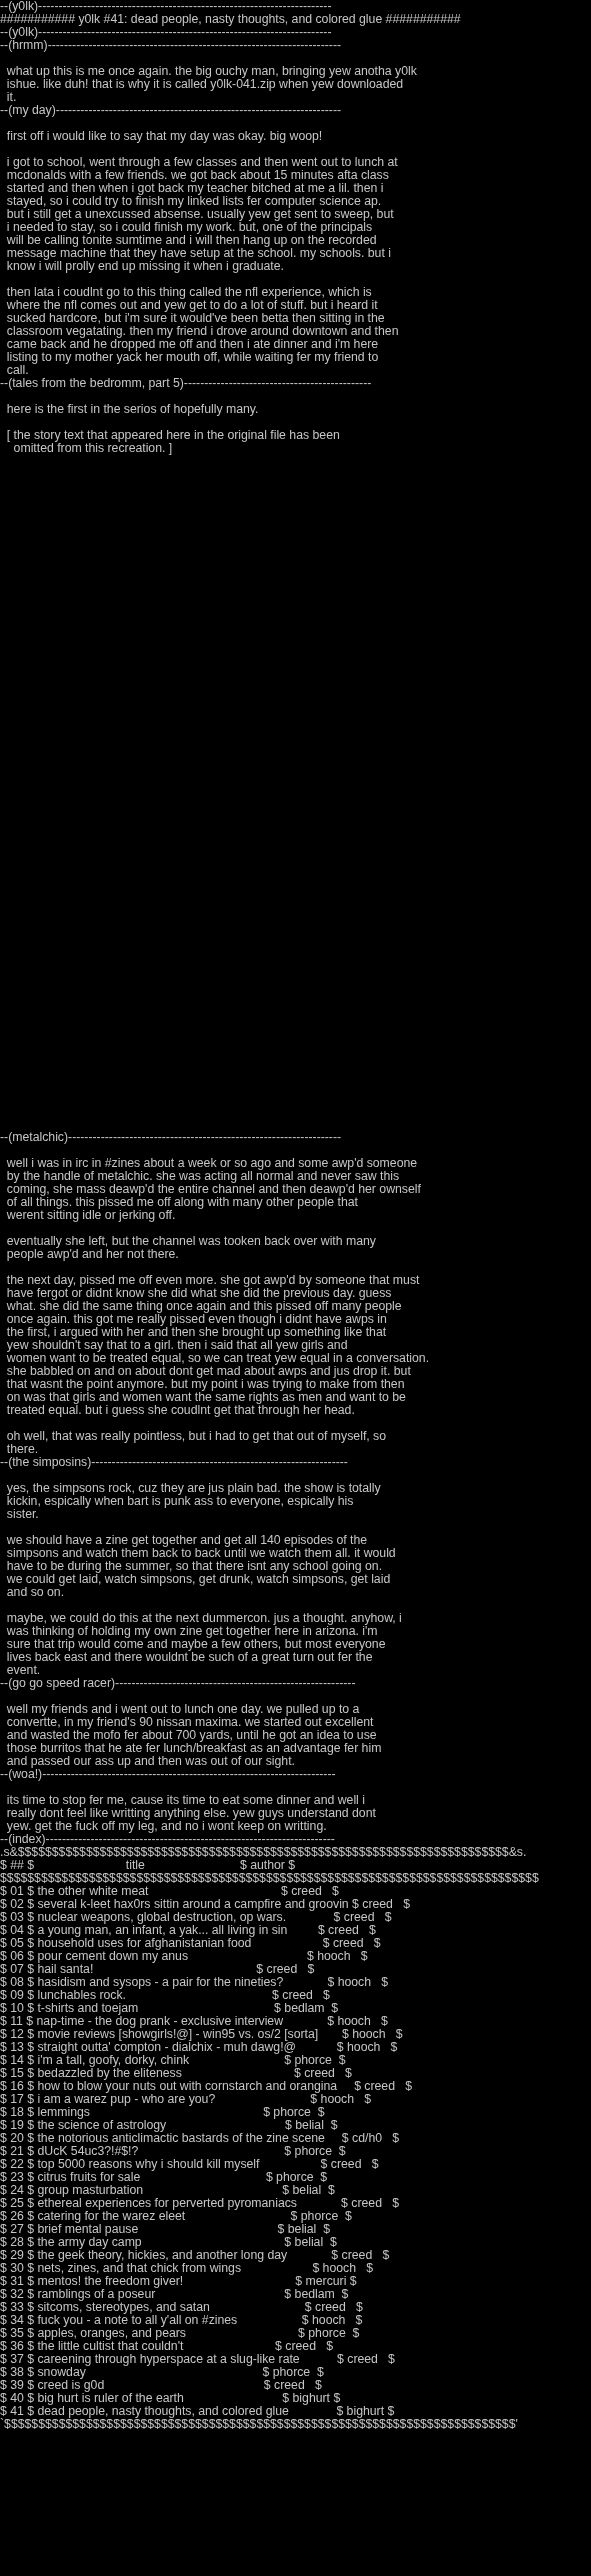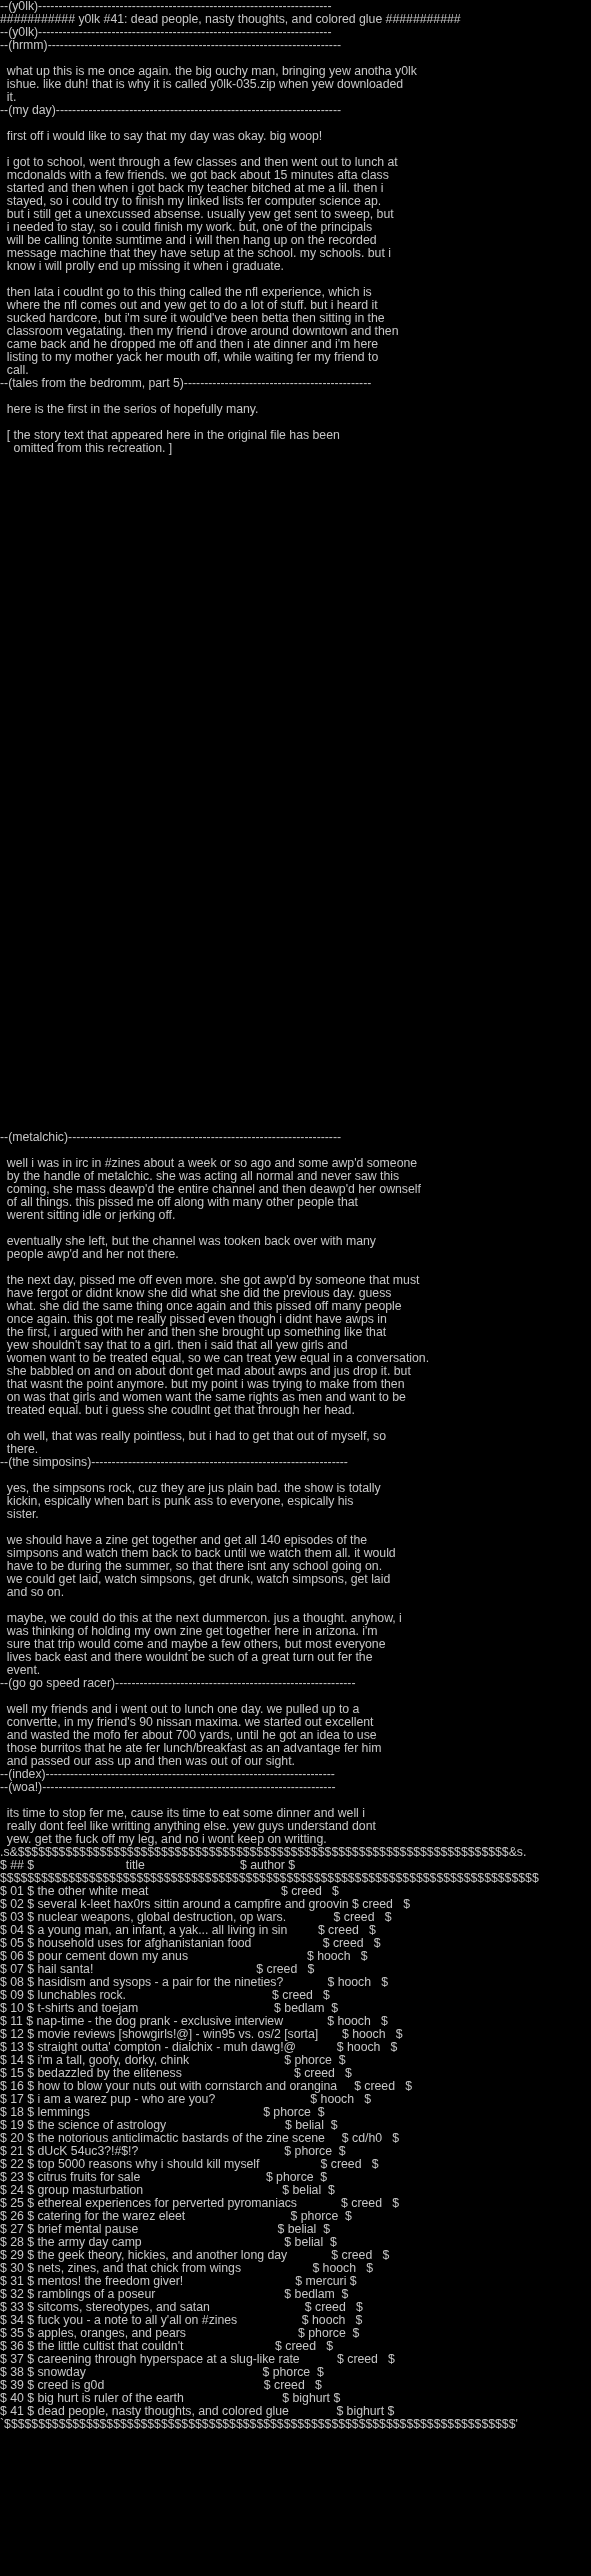--- a/index.html
+++ b/index.html
@@ -25,21 +25,21 @@
 <body>
 
 <div class="screen">
   <pre>--(y0lk)------------------------------------------------------------------------
 ########### y0lk #41: dead people, nasty thoughts, and colored glue ###########
 --(y0lk)------------------------------------------------------------------------
 </pre>
   <pre>--(hrmm)------------------------------------------------------------------------
 
   what up this is me once again. the big ouchy man, bringing yew anotha y0lk
-  ishue. like duh! that is why it is called y0lk-035.zip when yew downloaded
+  ishue. like duh! that is why it is called y0lk-041.zip when yew downloaded
   it.
 </pre>
   <pre>--(my day)----------------------------------------------------------------------
 
   first off i would like to say that my day was okay. big woop!
 
   i got to school, went through a few classes and then went out to lunch at
   mcdonalds with a few friends. we got back about 15 minutes afta class
   started and then when i got back my teacher bitched at me a lil. then i
   stayed, so i could try to finish my linked lists fer computer science ap.
@@ -161,27 +161,27 @@
   event.
 </pre>
   <pre>--(go go speed racer)-----------------------------------------------------------
 
   well my friends and i went out to lunch one day. we pulled up to a
   convertte, in my friend's 90 nissan maxima. we started out excellent
   and wasted the mofo fer about 700 yards, until he got an idea to use
   those burritos that he ate fer lunch/breakfast as an advantage fer him
   and passed our ass up and then was out of our sight.
 </pre>
-  <pre>--(index)-----------------------------------------------------------------------
-</pre>
   <pre>--(woa!)------------------------------------------------------------------------
 
   its time to stop fer me, cause its time to eat some dinner and well i
   really dont feel like writting anything else. yew guys understand dont
   yew. get the fuck off my leg, and no i wont keep on writting.
+</pre>
+  <pre>--(index)-----------------------------------------------------------------------
 </pre>
   <pre>.s&amp;$$$$$$$$$$$$$$$$$$$$$$$$$$$$$$$$$$$$$$$$$$$$$$$$$$$$$$$$$$$$$$$$$$$$$$$$&amp;s.
 $ ## $                           title                            $ author $
 $$$$$$$$$$$$$$$$$$$$$$$$$$$$$$$$$$$$$$$$$$$$$$$$$$$$$$$$$$$$$$$$$$$$$$$$$$$$$$$
 $ 01 $ the other white meat                                       $ creed   $
 $ 02 $ several k-leet hax0rs sittin around a campfire and groovin $ creed   $
 $ 03 $ nuclear weapons, global destruction, op wars.              $ creed   $
 $ 04 $ a young man, an infant, a yak... all living in sin         $ creed   $
 $ 05 $ household uses for afghanistanian food                     $ creed   $
 $ 06 $ pour cement down my anus                                   $ hooch   $

